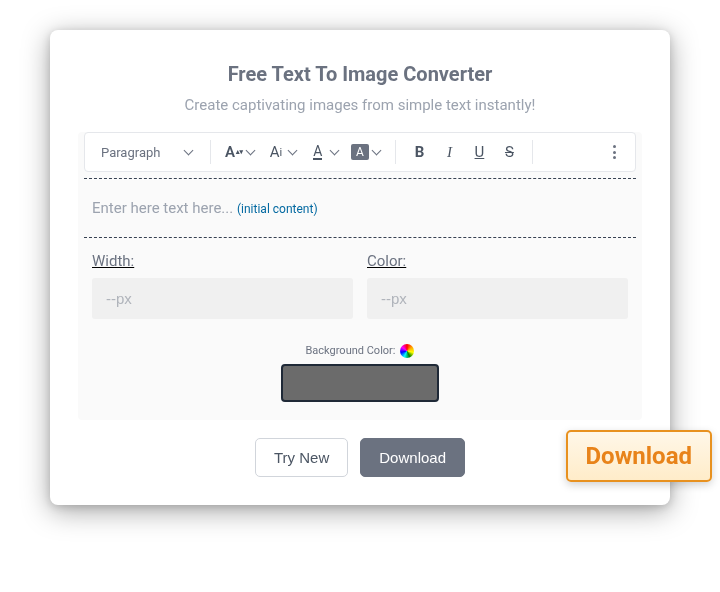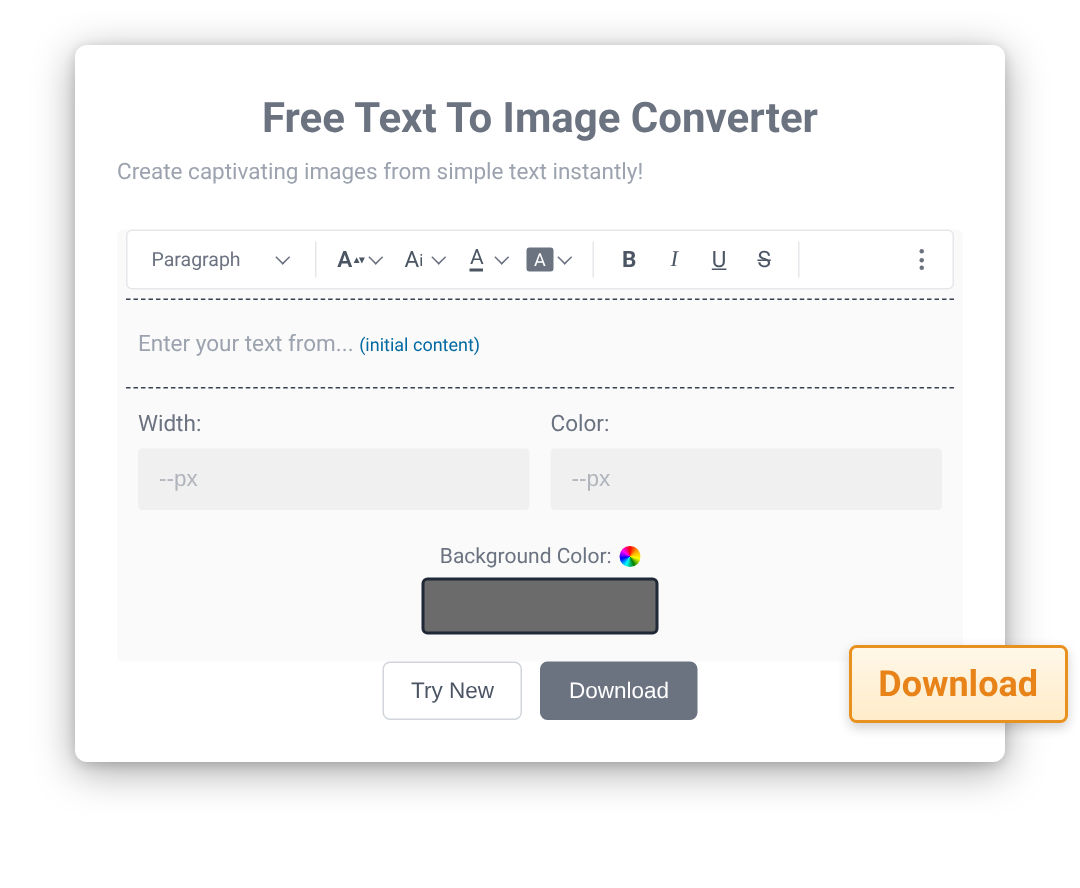--- a/index.html
+++ b/index.html
@@ -19,29 +19,30 @@
       background: #fff;
       border-radius: 8px;
       box-shadow: 0 6px 28px rgba(0,0,0,0.35), 0 2px 8px rgba(0,0,0,0.15);
       padding: 32px 28px 28px 28px;
       width: 620px;
       margin: 0 auto;
       position: relative;
     }
     .page-title {
       text-align: center;
-      font-size: 28px;
+      font-size: 20px;
       font-weight: 700;
       color: #6b7280;
       margin-bottom: 10px;
     }
     .page-subtitle {
+      text-align: center;
       font-size: 15px;
       color: #9ca3af;
-      margin-bottom: 30px;
+      margin-bottom: 18px;
     }
     .editor-area {
       background: #fafafa;
       border-radius: 4px;
       padding: 0;
     }
     .toolbar {
       display: flex;
       align-items: center;
       background: #fff;
@@ -167,20 +168,21 @@
       font-size: 12px;
       color: #0369a1;
     }
     .dims-row {
       display: flex;
       gap: 14px;
       padding: 8px 14px 14px 14px;
     }
     .dim-block {
       flex: 1;
+      text-decoration: underline;
     }
     .dim-label {
       font-size: 15px;
       color: #6b7280;
       margin-bottom: 8px;
       display: block;
     }
     .dim-input {
       width: 100%;
       border: none;
@@ -192,21 +194,21 @@
       outline: none;
     }
     .dim-input::placeholder {
       color: #b0b4bb;
     }
     .bg-color-section {
       text-align: center;
       padding: 6px 0 18px 0;
     }
     .bg-color-label-row {
-      font-size: 14px;
+      font-size: 11px;
       color: #6b7280;
       margin-bottom: 6px;
       display: inline-flex;
       align-items: center;
       gap: 5px;
     }
     .color-wheel {
       width: 14px;
       height: 14px;
       border-radius: 50%;
@@ -219,20 +221,21 @@
       background: #6b6b6b;
       border: 2px solid #1f2937;
       border-radius: 4px;
       margin: 0 auto;
       cursor: pointer;
     }
     .buttons-row {
       display: flex;
       justify-content: center;
       gap: 12px;
+      margin-top: 18px;
     }
     .btn {
       padding: 10px 18px;
       font-size: 15px;
       border-radius: 5px;
       cursor: pointer;
       border: 1px solid #d1d5db;
       background: #fff;
       color: #4b5563;
     }
@@ -337,21 +340,21 @@
               <span></span>
               <span></span>
           </span>
         </div>
       </div>
     </div>
 
     <hr class="dashed-line">
 
     <div class="text-input-row">
-      <span>Enter your text from... </span><span class="initial">(initial content)</span>
+      <span>Enter here text here... </span><span class="initial">(initial content)</span>
     </div>
 
     <hr class="dashed-line">
 
     <div class="dims-row">
       <div class="dim-block">
         <label class="dim-label">Width:</label>
         <input class="dim-input" placeholder="--px" style="">
       </div>
       <div class="dim-block">

